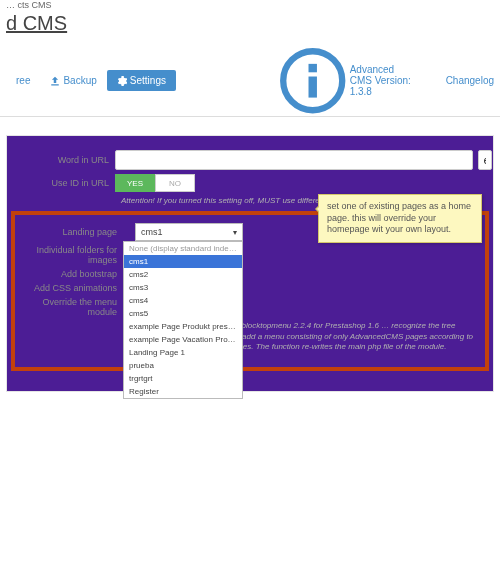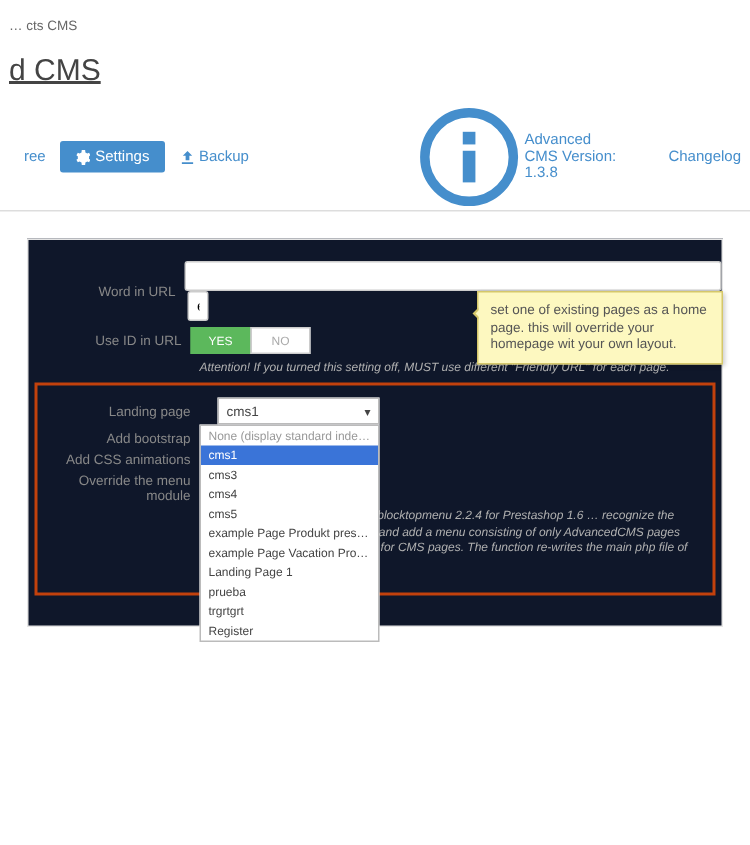--- a/index.html
+++ b/index.html
@@ -6,41 +6,41 @@
   body {
     font-family: "Helvetica Neue", Arial, sans-serif;
     background: #fff;
     font-size: 10px;
     color: #555;
     width: 500px;
     height: 563px;
     overflow: hidden;
     position: relative;
   }
-  .crumb { font-size: 9px; color: #666; padding: 12px 6px; }
+  .crumb { font-size: 9px; color: #666; padding: 0 6px; }
   .page-title { font-size: 20px; font-weight: 400; color: #444; padding: 2px 6px 10px; text-decoration: underline; }
   .tabs { display: flex; align-items:center; border-bottom:1px solid #ddd; padding: 2px 6px; }
   .tab { padding: 5px 10px; font-size:10px; color:#458ecc; cursor:pointer; display:flex; align-items:center; gap:3px; }
   .tab svg { width:10px; height:10px; fill:currentColor; }
   .tab.active { background:#458ecc; color:#fff; border-radius:2px; }
   .spacer { flex:1; }
   .ver { font-size:10px; color:#458ecc; margin-right:27px; display:flex; align-items:center; gap:3px;}
   .changelog { font-size:10px; color:#458ecc; display:flex; align-items:center; gap:3px;}
-  .panel { background:#0f172a; border:1px solid #e5e5e5; margin:18px 18px 0; padding:10px 0 20px; position:relative; }
+  .panel { background:#4c1d95; border:1px solid #e5e5e5; margin:18px 6px 0; padding:10px 0 20px; position:relative; }
   .row { display:flex; align-items:center; margin:4px 0; }
   .lbl { width:108px; text-align:right; padding-right:6px; font-size:9px; color:#888; }
   .ctrl { flex:1; }
   input[type=text] { width:358px; height:20px; border:1px solid #ccc; border-radius:2px; padding:0 5px; font-size:10px; }
   .short { width:16px; }
   .toggle { display:inline-flex; }
   .toggle span { width:40px; height:18px; display:flex; align-items:center; justify-content:center; font-size:8px; border:1px solid #ccc; }
   .toggle .yes { background:#5cb85c; color:#fff; border-color:#5cb85c;}
   .toggle .no { background:#fff; color:#aaa; }
   .help { font-size:8px; font-style:italic; color:#b0b0b0; margin:2px 0 6px 114px;}
-  .redbox { border:2px solid #c2410c; padding:4px 0; margin:0 4px; position:relative; }
+  .redbox { border:4px solid #c2410c; padding:4px 0; margin:0 4px; position:relative; }
   .select-wrap { position:relative; width:120px;padding-left:12px; }
   .select-head { border:1px solid #bbb; background:#fff; height:18px; display:flex; align-items:center; padding:0 5px; font-size:9px; color:#444; justify-content:space-between;}
   .select-head .tri { font-size:8px; color:#444;}
   .dropdown { position:absolute; top:18px; left:0; width:120px; background:#fff; border:1px solid #bbb; z-index:20; }
   .dropdown div { padding:2px 5px; font-size:8px; color:#444; white-space:nowrap; overflow:hidden; text-overflow:ellipsis;}
   .dropdown .grey { color:#999; }
   .dropdown .sel { background:#3a74d8; color:#fff; }
   .note { font-size:8px; font-style:italic; color:#b0b0b0; margin-left:114px; margin-right:10px; line-height:1.3;}
   .tooltip { position:absolute; left:318px; top:194px; width:164px; background:#fdf8c0; border:1px solid #d5c76a; box-shadow:1px 1px 3px rgba(0,0,0,.2); padding:6px 8px; font-size:9px; color:#555; z-index:30; line-height:1.3;}
   .tooltip:before { content:""; position:absolute; left:-8px; top:10px; border:4px solid transparent; border-right-color:#d5c76a;}
@@ -49,31 +49,31 @@
 </head>
 <body>
 
 <div class="crumb">… cts CMS</div>
 <div class="page-title">d CMS</div>
 
 <div class="tabs">
   <div class="tab">
     <span>ree</span>
   </div>
+  <div class="tab">
+    <svg viewBox="0 0 16 16">
+        <path d="M8 1L3 6h3v5h4V6h3L8 1zM2 13h12v2H2z"></path>
+      </svg>
+    <span>Backup</span>
+  </div>
   <div class="tab active">
     <svg viewBox="0 0 16 16">
         <path d="M8 5a3 3 0 100 6 3 3 0 000-6zm7 3c0-.4 0-.8-.1-1.2l1.6-1.2-1.5-2.6-1.9.7c-.6-.5-1.3-.9-2-1.1L10.8 0H7.2l-.3 2.6c-.7.2-1.4.6-2 1.1l-1.9-.7L1.5 5.6 3.1 6.8C3 7.2 3 7.6 3 8s0 .8.1 1.2L1.5 10.4 3 13l1.9-.7c.6.5 1.3.9 2 1.1l.3 2.6h3.6l.3-2.6c.7-.2 1.4-.6 2-1.1l1.9.7 1.5-2.6-1.6-1.2c.1-.4.1-.8.1-1.2z"></path>
       </svg>
     <span>Settings</span>
-  </div>
-  <div class="tab">
-    <svg viewBox="0 0 16 16">
-        <path d="M8 1L3 6h3v5h4V6h3L8 1zM2 13h12v2H2z"></path>
-      </svg>
-    <span>Backup</span>
   </div>
   <div class="spacer"></div>
   <div class="ver">
     <svg viewBox="0 0 16 16" style="fill:#458ecc">
         <circle cx="8" cy="8" r="7" fill="none" stroke="#458ecc" stroke-width="1.5"></circle>
         <rect x="7" y="7" width="2" height="5"></rect>
         <rect x="7" y="4" width="2" height="2"></rect>
       </svg>
     <span>Advanced CMS Version: 1.3.8</span>
   </div>
@@ -112,33 +112,37 @@
       <div class="lbl">Landing page</div>
       <div class="ctrl">
         <div class="select-wrap">
           <div class="select-head">
             <span>cms1</span>
             <span class="tri">▾</span>
           </div>
           <div class="dropdown" id="dd">
               <div class="grey">None (display standard index page)</div>
               <div class="sel">cms1</div>
+              <div>cms2</div>
               <div>cms3</div>
               <div>cms4</div>
               <div>cms5</div>
               <div>example Page Produkt presentation</div>
               <div>example Page Vacation Promotion</div>
               <div>Landing Page 1</div>
               <div>prueba</div>
               <div>trgrtgrt</div>
               <div>Register</div>
             </div>
         </div>
       </div>
     </div>
+    <div class="row">
+        <div class="lbl">Individual folders for images</div>
+      </div>
     <div class="row">
         <div class="lbl">Add bootstrap</div>
       </div>
     <div class="row">
         <div class="lbl">Add CSS animations</div>
       </div>
     <div class="row">
         <div class="lbl">Override the menu module</div>
       </div>
     <div class="note">… into Prestashop main menu (blocktopmenu 2.2.4 for Prestashop 1.6 … recognize the tree structure of AdvancedCMS and add a menu consisting of only AdvancedCMS pages according to the known scheme for CMS pages. The function re-writes the main php file of the module.</div>

